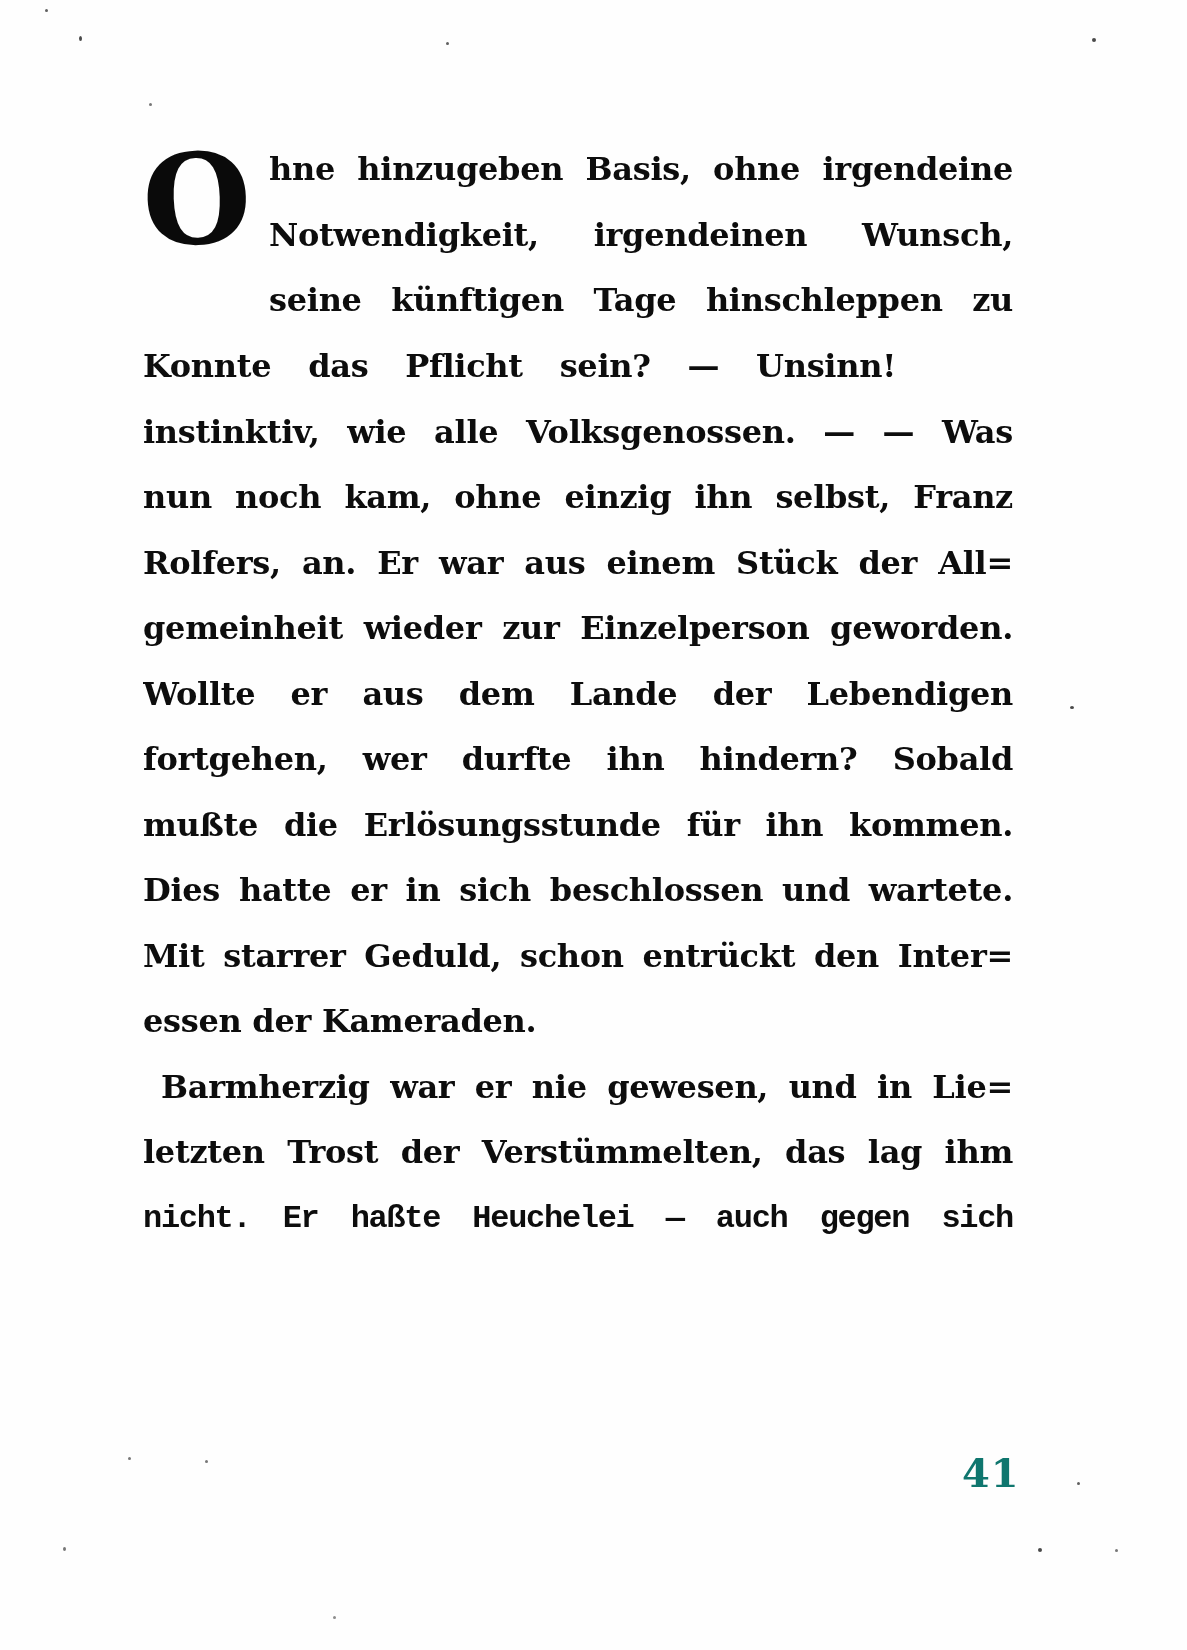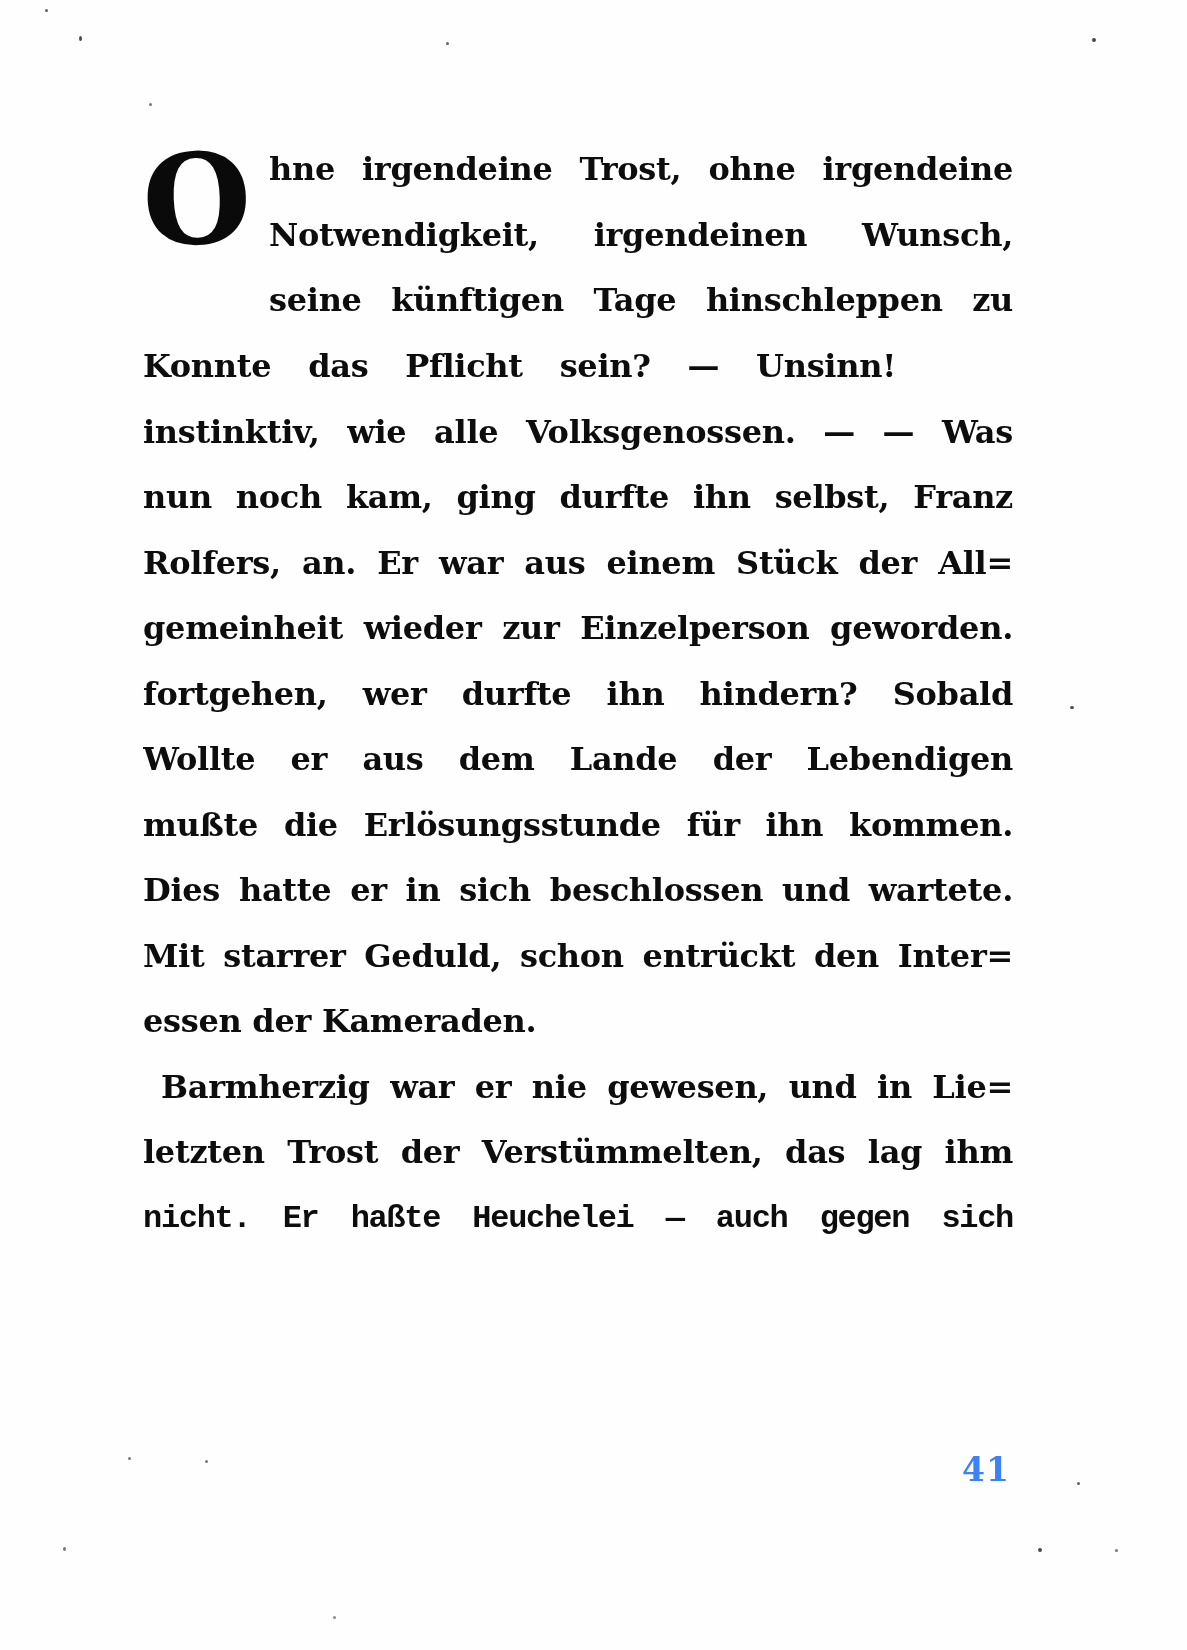--- a/index.html
+++ b/index.html
@@ -44,48 +44,48 @@
   }
   .line.left   { text-align: left; text-align-last: left; }
   .line.spread { text-align: right; text-align-last: left; word-spacing: 26px; }
   .line.indent { text-indent: 18px; }
   .line.tight  { letter-spacing: -1.3px; word-spacing: -3px; font-family: Liberation Mono, monospace; }
   .pagenum {
     position: absolute;
     left: 962px;
     top: 1453px;
     font-weight: 700;
-    font-size: 33px;
+    font-size: 40px;
     line-height: 1;
     letter-spacing: 1px;
-    color: #3b82f6;
+    color: #0f766e;
   }
   .speck {
     position: absolute;
     background: #1c1c1c;
     border-radius: 50%;
   }
 </style>
 </head>
 <body>
 
 <div class="page">
 
   <div class="textblock">
     <div class="dropcap">O</div>
-    <div class="line">hne irgendeine Trost, ohne irgendeine</div>
+    <div class="line">hne hinzugeben Basis, ohne irgendeine</div>
     <div class="line">Notwendigkeit, irgendeinen Wunsch,</div>
     <div class="line">seine künftigen Tage hinschleppen zu müssen . . .</div>
     <div class="line spread">Konnte das Pflicht sein? — Unsinn!</div>
     <div class="line">instinktiv, wie alle Volksgenossen. — — Was</div>
-    <div class="line">nun noch kam, ging durfte ihn selbst, Franz</div>
+    <div class="line">nun noch kam, ohne einzig ihn selbst, Franz</div>
     <div class="line">Rolfers, an. Er war aus einem Stück der All=</div>
     <div class="line">gemeinheit wieder zur Einzelperson geworden.</div>
+    <div class="line">Wollte er aus dem Lande der Lebendigen</div>
     <div class="line">fortgehen, wer durfte ihn hindern? Sobald</div>
-    <div class="line">Wollte er aus dem Lande der Lebendigen</div>
     <div class="line">mußte die Erlösungsstunde für ihn kommen.</div>
     <div class="line">Dies hatte er in sich beschlossen und wartete.</div>
     <div class="line">Mit starrer Geduld, schon entrückt den Inter=</div>
     <div class="line left">essen der Kameraden.</div>
     <div class="line indent">Barmherzig war er nie gewesen, und in Lie=</div>
     <div class="line">letzten Trost der Verstümmelten, das lag ihm</div>
     <div class="line tight">nicht. Er haßte Heuchelei — auch gegen sich selbst.</div>
   </div>
 
   <div class="pagenum">41</div>

